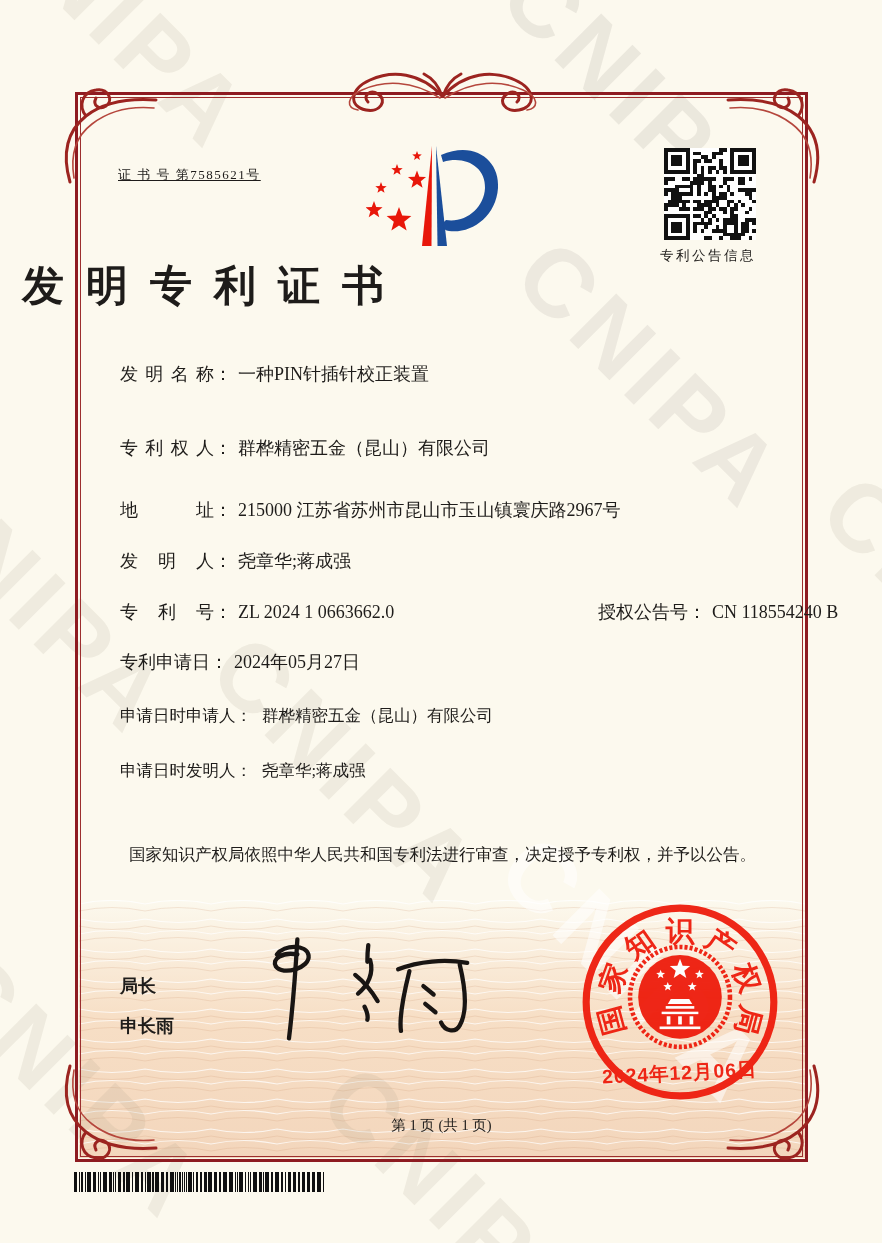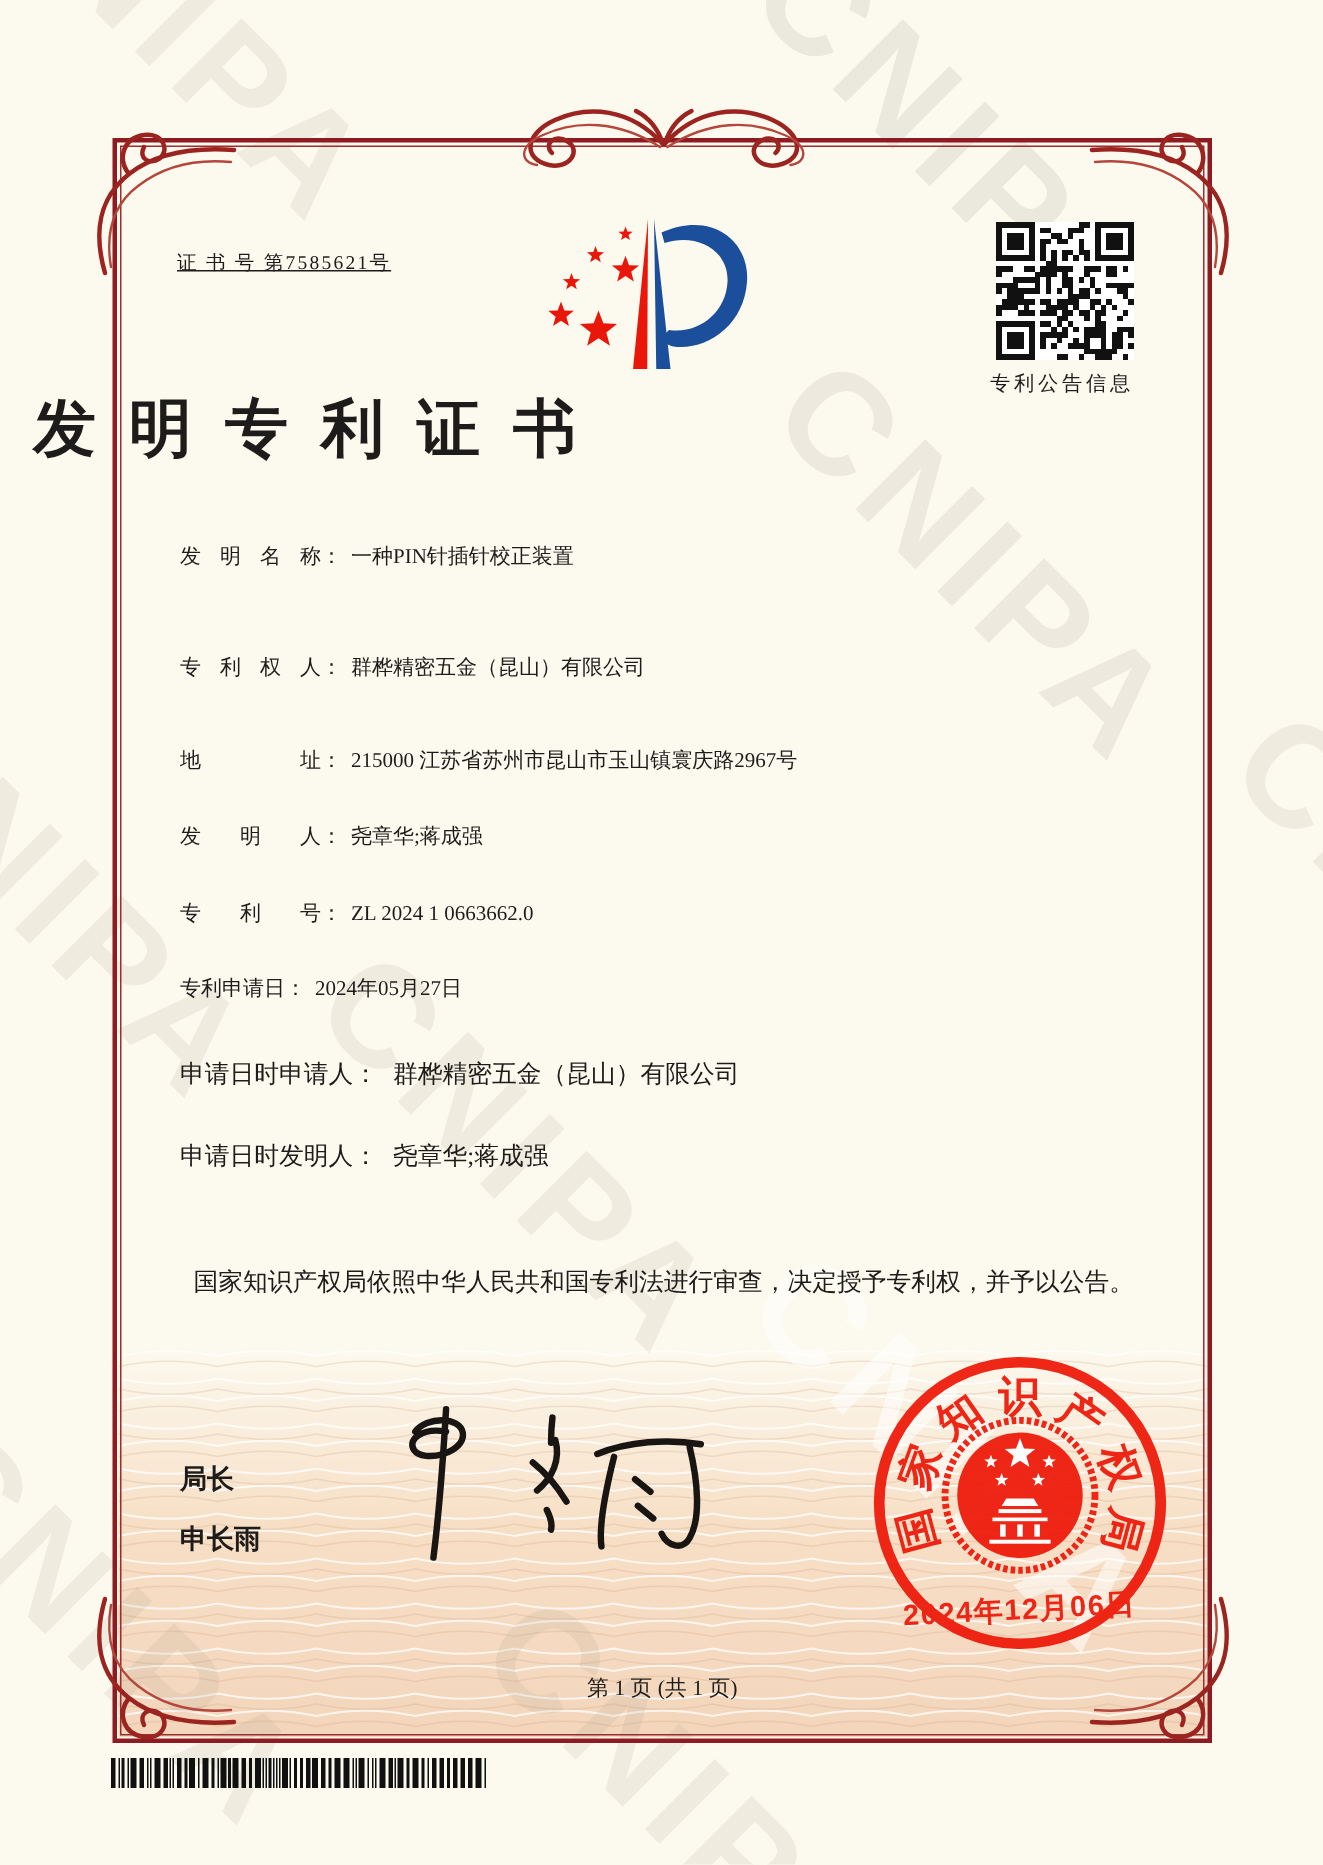--- a/index.html
+++ b/index.html
@@ -17,21 +17,21 @@
          background:linear-gradient(180deg,rgba(246,221,198,0) 0%, #f7dfc6 45%, #f3d6bc 100%);}
   #waves{position:absolute;left:0;top:0;width:100%;height:100%;}
   .ornament{position:absolute;z-index:3;pointer-events:none;}
   .cert-no{position:absolute;left:118px;top:166px;font-size:13px;letter-spacing:1.5px;z-index:4;text-decoration:underline;}
   .logo{position:absolute;left:366px;top:140px;width:142px;height:116px;z-index:4;}
   .qr-wrap{position:absolute;left:660px;top:148px;width:100px;text-align:left;z-index:4;}
   .qr-wrap svg{width:92px;height:92px;background:#fff;display:block;margin:0 auto;}
   .qr-caption{margin-top:7px;font-size:13.5px;letter-spacing:2.5px;}
   .title{position:absolute;left:0;top:258px;width:882px;text-align:left;
          font-size:42px;font-weight:600;letter-spacing:22px;text-indent:22px;z-index:4;}
-  .row{position:absolute;left:120px;font-size:14px;white-space:nowrap;z-index:4;}
+  .row{position:absolute;left:120px;font-size:18px;white-space:nowrap;z-index:4;}
   .flabel{display:inline-block;width:94px;text-align:justify;text-align-last:justify;vertical-align:bottom;}
   .fvalue{margin-left:6px;}
   .col2{position:absolute;left:478px;top:0;}
   .statement{position:absolute;left:96px;top:838px;width:692px;font-size:16.5px;
              line-height:33px;text-align:justify;z-index:4;}
   .statement .l1{text-indent:2em;}
   .issuer{position:absolute;left:120px;top:974px;z-index:5;
           font-family:"Liberation Sans","DejaVu Sans",sans-serif;font-size:18px;font-weight:600;}
   .issuer div{margin-bottom:16px;}
   .signature{position:absolute;left:258px;top:932px;width:215px;height:112px;z-index:5;}
@@ -391,20 +391,21 @@
   <span class="flabel">专利权人</span><span>：</span><span class="fvalue">群桦精密五金（昆山）有限公司</span>
 </div>
 <div class="row" style="top:498px;">
   <span class="flabel">地址</span><span>：</span><span class="fvalue">215000 江苏省苏州市昆山市玉山镇寰庆路2967号</span>
 </div>
 <div class="row" style="top:549px;">
   <span class="flabel">发明人</span><span>：</span><span class="fvalue">尧章华;蒋成强</span>
 </div>
 <div class="row" style="top:600px;width:686px;">
   <span class="flabel">专利号</span><span>：</span><span class="fvalue">ZL 2024 1 0663662.0</span>
+  <span class="col2"><span>授权公告号</span><span>：</span><span class="fvalue">CN 118554240 B</span></span>
 </div>
 <div class="row" style="top:650px;width:686px;">
   <span>专利申请日</span><span>：</span><span class="fvalue">2024年05月27日</span>
 </div>
 <div class="row" style="top:705px;font-size:16.5px;">
   <span>申请日时申请人</span><span>：</span><span class="fvalue" style="margin-left:10px;">群桦精密五金（昆山）有限公司</span>
 </div>
 <div class="row" style="top:760px;font-size:16.5px;">
   <span>申请日时发明人</span><span>：</span><span class="fvalue" style="margin-left:10px;">尧章华;蒋成强</span>
 </div>

